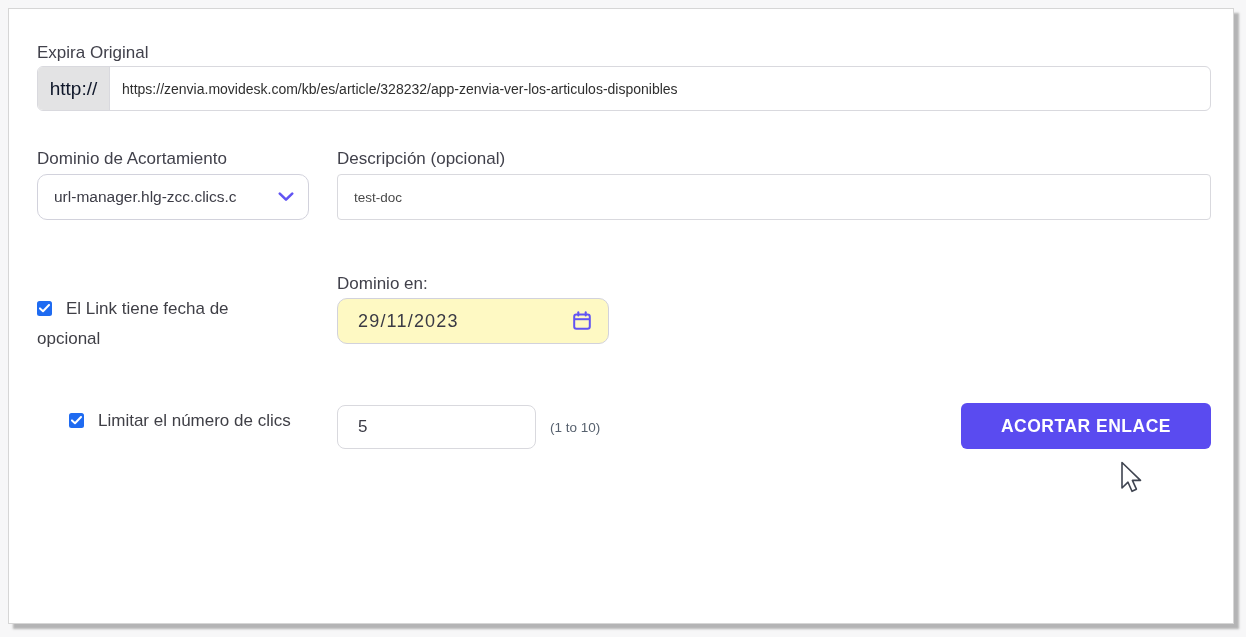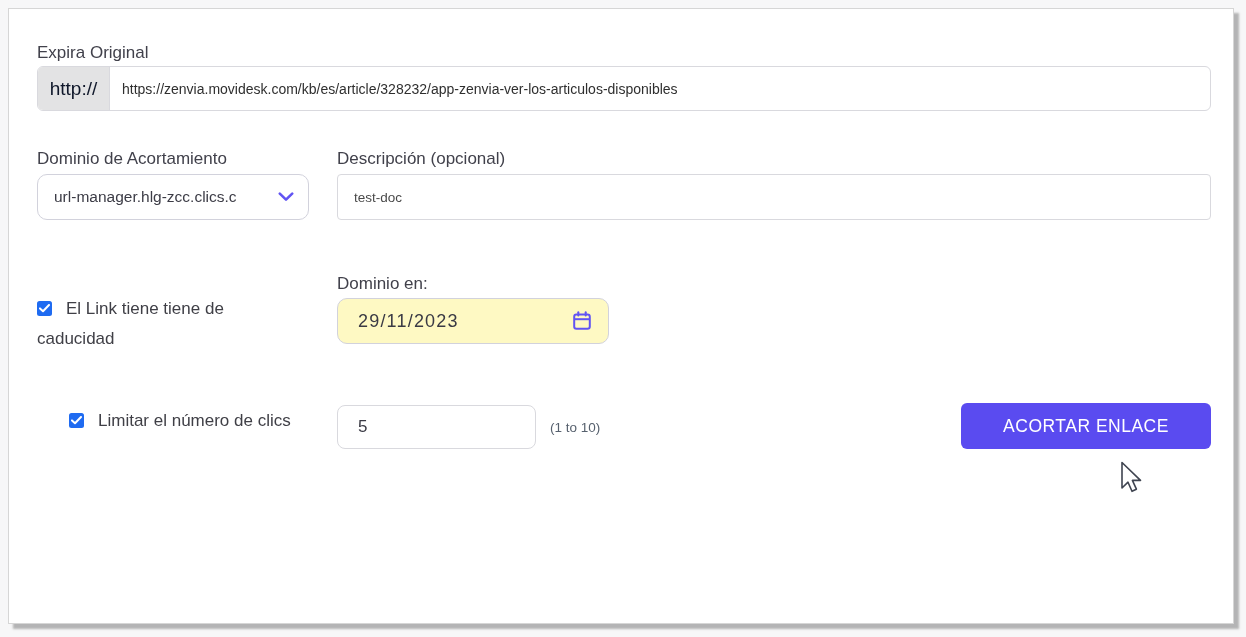--- a/index.html
+++ b/index.html
@@ -80,21 +80,21 @@
     border:1px solid #d9d9de;border-radius:8px;background:#fff;
     font-family:inherit;font-size:17px;color:#3a3a44;padding:0 20px;outline:none;
   }
   .num-hint{
     position:absolute;left:541px;top:411px;color:#57616e;font-size:13.5px;
   }
   
   .submit-btn{
     position:absolute;left:952px;top:394px;width:250px;height:46px;
     background:var(--accent-purple);border:0;border-radius:6px;
-    color:#ffffff;font-family:inherit;font-size:17.5px;font-weight:400;
+    color:#ffffff;font-family:inherit;font-size:17.5px;font-weight:700;
     letter-spacing:0.5px;cursor:pointer;
   }
   .cursor{position:absolute;left:1120px;top:461px;pointer-events:none;}
 </style>
 </head>
 <body>
 
 <div class="stage">
   <div class="panel">
 
@@ -118,21 +118,21 @@
 
     <div class="field-label" style="left:328px;top:140px;">Descripción (opcional)</div>
 
     <input class="desc-input" type="text" value="test-doc" style="">
 
     <div class="check-row check-row-1">
       <span class="checkbox">
         <svg width="11" height="9" viewBox="0 0 11 9">
           <polyline points="1,4.4 4,7.2 10,1" fill="none" stroke="#ffffff" stroke-width="2" stroke-linecap="round" stroke-linejoin="round"></polyline>
         </svg>
-      </span><span>El Link tiene tiene de caducidad</span>
+      </span><span>El Link tiene fecha de opcional</span>
     </div>
 
     <div class="field-label" style="left:328px;top:265px;">Dominio en:</div>
 
     <div class="date-box">
       <span class="date-text">29/11/2023</span>
       <span style="flex:0 0 auto;display:flex;">
         <svg width="20" height="20" viewBox="0 0 20 20">
           <rect x="2.2" y="3.6" width="15.6" height="14.2" rx="2.2" fill="none" stroke="#6154f3" stroke-width="2"></rect>
           <line x1="2.2" y1="8.2" x2="17.8" y2="8.2" stroke="#6154f3" stroke-width="2"></line>

